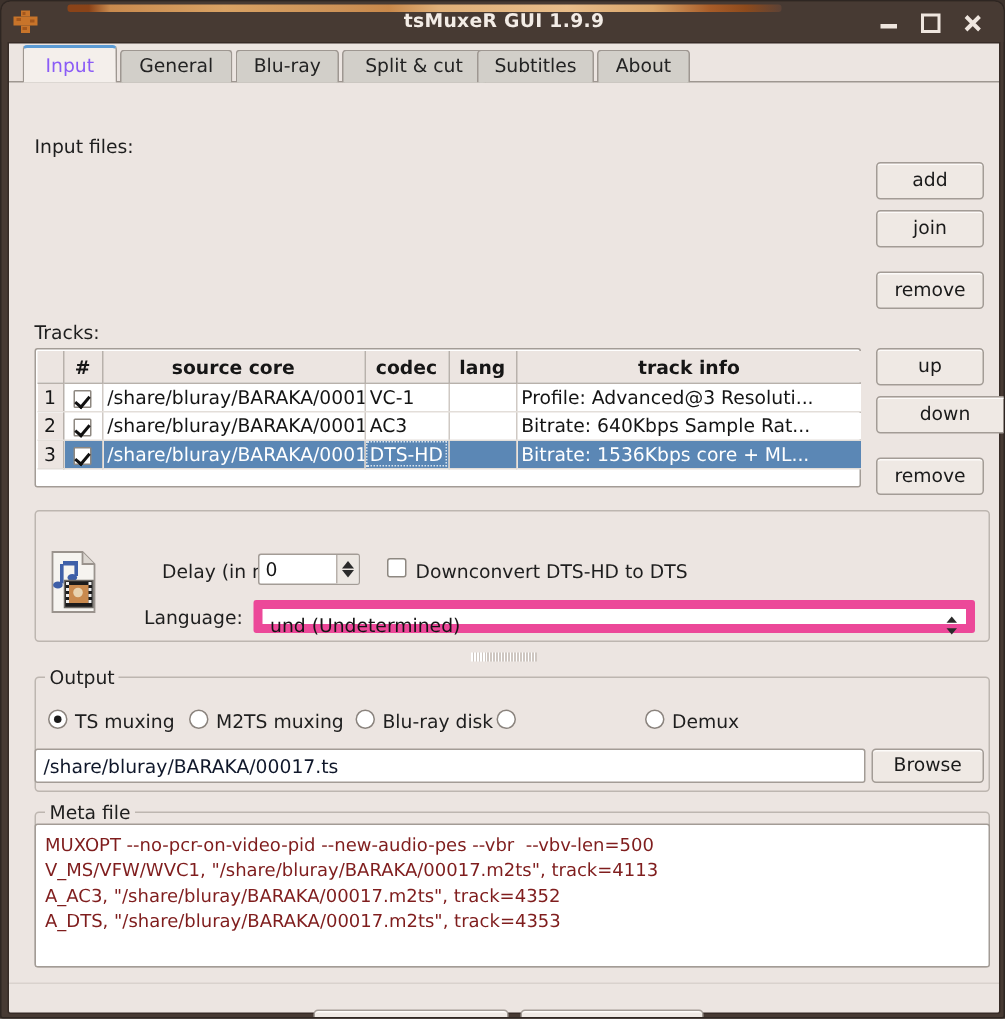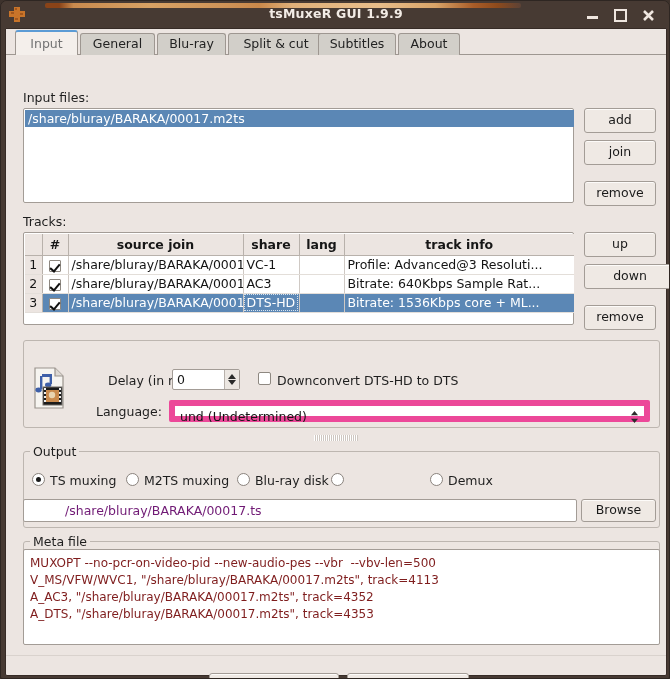--- a/index.html
+++ b/index.html
@@ -107,21 +107,21 @@
     text-align: center;
     padding: 0 6px;
   }
   .tab.active {
     top: 1px;
     height: 25px;
     background: #f4efeb;
     border-top: 2px solid #5b9bd5;
     line-height: 23px;
     z-index: 3;
-    color: #737373;
+    color: #8b5cf6;
   }
 
   
   .label {
     position: absolute;
     color: #1e1e1e;
     font-size: 12.5px;
     white-space: nowrap;
   }
   .btn {
@@ -332,23 +332,22 @@
     content: "";
     position: absolute;
     left: 3px; top: 3px;
     width: 5px; height: 5px;
     border-radius: 50%;
     background: #1a1a1a;
   }
   .outpath-txt {
     position: absolute;
     left: 5px; top: 3px;
-    color: #701a75;
-    font-size: 12.5px;
-    margin-left: 36px;
+    color: #0f172a;
+    font-size: 12.5px;
   }
 
   
   #metabox { left: 17px; top: 520px; width: 637px; height: 96px; }
   #metatext {
     position: absolute;
     left: 6px; top: 5px;
     color: #7f1d1d;
     font-size: 12px;
     line-height: 17px;
@@ -412,23 +411,20 @@
       <div class="tab active" style="left:9px;  width:63px;">Input</div>
       <div class="tab" style="left:74px; width:75px;">General</div>
       <div class="tab" style="left:151px;width:69px;">Blu-ray</div>
       <div class="tab" style="left:222px;width:96px;">Split &amp; cut</div>
       <div class="tab" style="left:312px;width:78px;">Subtitles</div>
       <div class="tab" style="left:392px;width:62px;">About</div>
     </div>
 
     <div class="label" style="left:17px; top:61px;">Input files:</div>
 
-    <div class="field" id="inputlist">
-      <div id="inputlist-sel">/share/bluray/BARAKA/00017.m2ts</div>
-    </div>
 
     <div class="btn" style="left:578px; top:79px;  width:72px; height:25px;">add</div>
     <div class="btn" style="left:578px; top:111px; width:72px; height:25px;">join</div>
     <div class="btn" style="left:578px; top:152px; width:72px; height:25px;">remove</div>
 
     <div class="label" style="left:17px; top:185px;">Tracks:</div>
 
     <div class="field" id="tracks">
       <table id="tracktable">
         <colgroup>
@@ -436,22 +432,22 @@
             <col style="width:26px">
             <col style="width:175px">
           <col style="width:56px">
             <col style="width:45px">
             <col style="width:230px">
         </colgroup>
         <thead>
           <tr>
             <th></th>
             <th>#</th>
-            <th>source join</th>
-            <th>share</th>
+            <th>source core</th>
+            <th>codec</th>
             <th>lang</th>
             <th style="border-right:none">track info</th>
           </tr>
         </thead>
         <tbody>
           <tr>
             <td class="rownum">1</td>
             <td class="chk"><span class="cellbox"></span></td>
             <td>/share/bluray/BARAKA/00017...</td>
             <td>VC-1</td>

